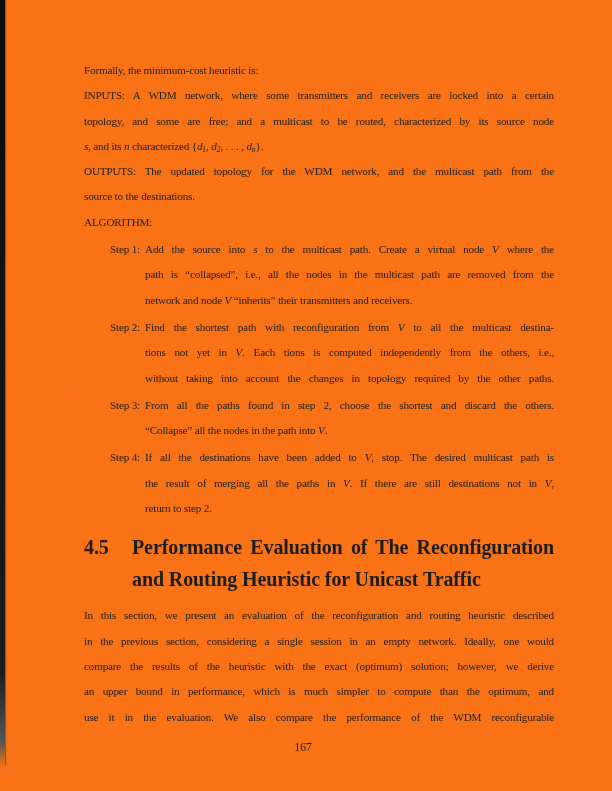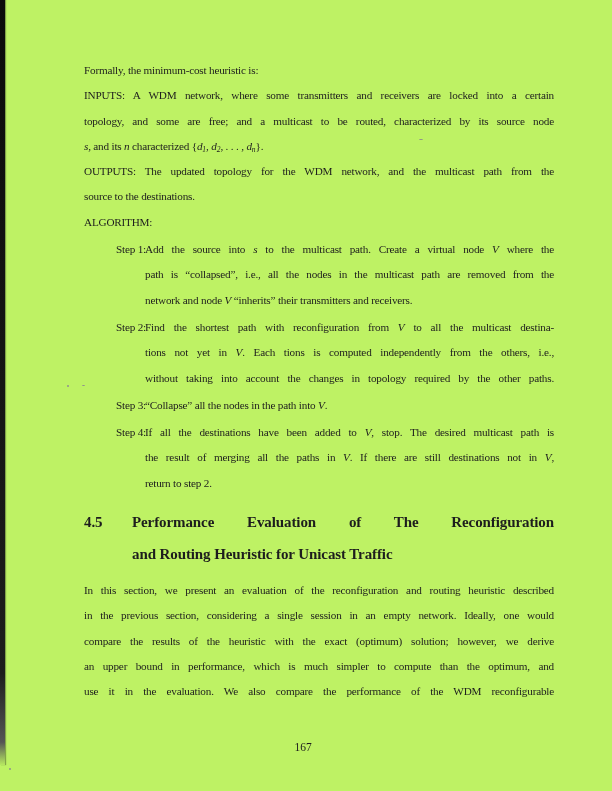--- a/index.html
+++ b/index.html
@@ -1,20 +1,20 @@
 <!DOCTYPE html>
 <html><head>
 <meta charset="utf-8">
 <title>Scanned paper page</title>
 <style>
   html,body { margin:0; padding:0; background:#9a9a9a; }
   .page {
     position:relative;
     width:612px; height:791px;
-    background:#bef264;
+    background:#f97316;
     overflow:hidden;
     font-family:"Liberation Serif","DejaVu Serif",serif;
     color:#1d1d1d;
   }
   
   .scan-bar {
     position:absolute; left:0; top:0;
     width:5px; height:765px;
     background:linear-gradient(to bottom,
       #0b0b0b 0%, #161616 55%, #1d1d1d 88%, #555 97%, rgba(40,40,40,0.05) 100%);
@@ -29,23 +29,23 @@
   .block { margin:0; }
   .line {
     line-height:25.3px; height:25.3px;
     white-space:nowrap; overflow:hidden;
   }
   .line.j { text-align:justify; text-align-last:justify; }
   .it { font-style:italic; }
   .sb { font-style:italic; font-size:7.5px; vertical-align:-0.25em; letter-spacing:0; }
 
   .step { position:relative; padding-left:61px; margin-top:2px; }
-  .step-label { position:absolute; left:32px; top:0; line-height:25.3px; }
+  .step-label { position:absolute; left:26px; top:0; line-height:25.3px; }
 
-  .heading { margin-top:10px; font-weight:bold; font-size:15px; letter-spacing:-0.1px; }
+  .heading { margin-top:10px; font-weight:bold; font-size:20px; letter-spacing:-0.1px; }
   .heading .line { line-height:32px; height:32px; position:relative; padding-left:48px; }
   .h-num { position:absolute; left:0; }
 
   .heading + .para { margin-top:8px; }
 
   .page-num {
     position:absolute; left:0; right:6px; top:741px;
     text-align:center; font-size:11.5px; color:#1d1d1d;
   }
 </style>
@@ -83,20 +83,21 @@
           <div class="line"><span>network and node </span><span class="it">V</span><span> “inherits” their transmitters and receivers.</span></div>
         </div>
         <div class="block step">
           <span class="step-label">Step 2:</span>
           <div class="line j"><span>Find the shortest path with reconfiguration from </span><span class="it">V</span><span> to all the multicast destina-</span></div>
           <div class="line j"><span>tions not yet in </span><span class="it">V</span><span>. Each tions is computed independently from the others, i.e.,</span></div>
           <div class="line j"><span>without taking into account the changes in topology required by the other paths.</span></div>
         </div>
         <div class="block step">
           <span class="step-label">Step 3:</span>
+          <div class="line j"><span>From all the paths found in step 2, choose the shortest and discard the others.</span></div>
           <div class="line"><span>“Collapse” all the nodes in the path into </span><span class="it">V</span><span>.</span></div>
         </div>
         <div class="block step">
           <span class="step-label">Step 4:</span>
           <div class="line j"><span>If all the destinations have been added to </span><span class="it">V</span><span>, stop. The desired multicast path is</span></div>
           <div class="line j"><span>the result of merging all the paths in </span><span class="it">V</span><span>. If there are still destinations not in </span><span class="it">V</span><span>,</span></div>
           <div class="line"><span>return to step 2.</span></div>
         </div>
         <div class="block heading">
           <div class="line j"><span class="h-num">4.5</span><span>Performance Evaluation of The Reconfiguration</span></div>

